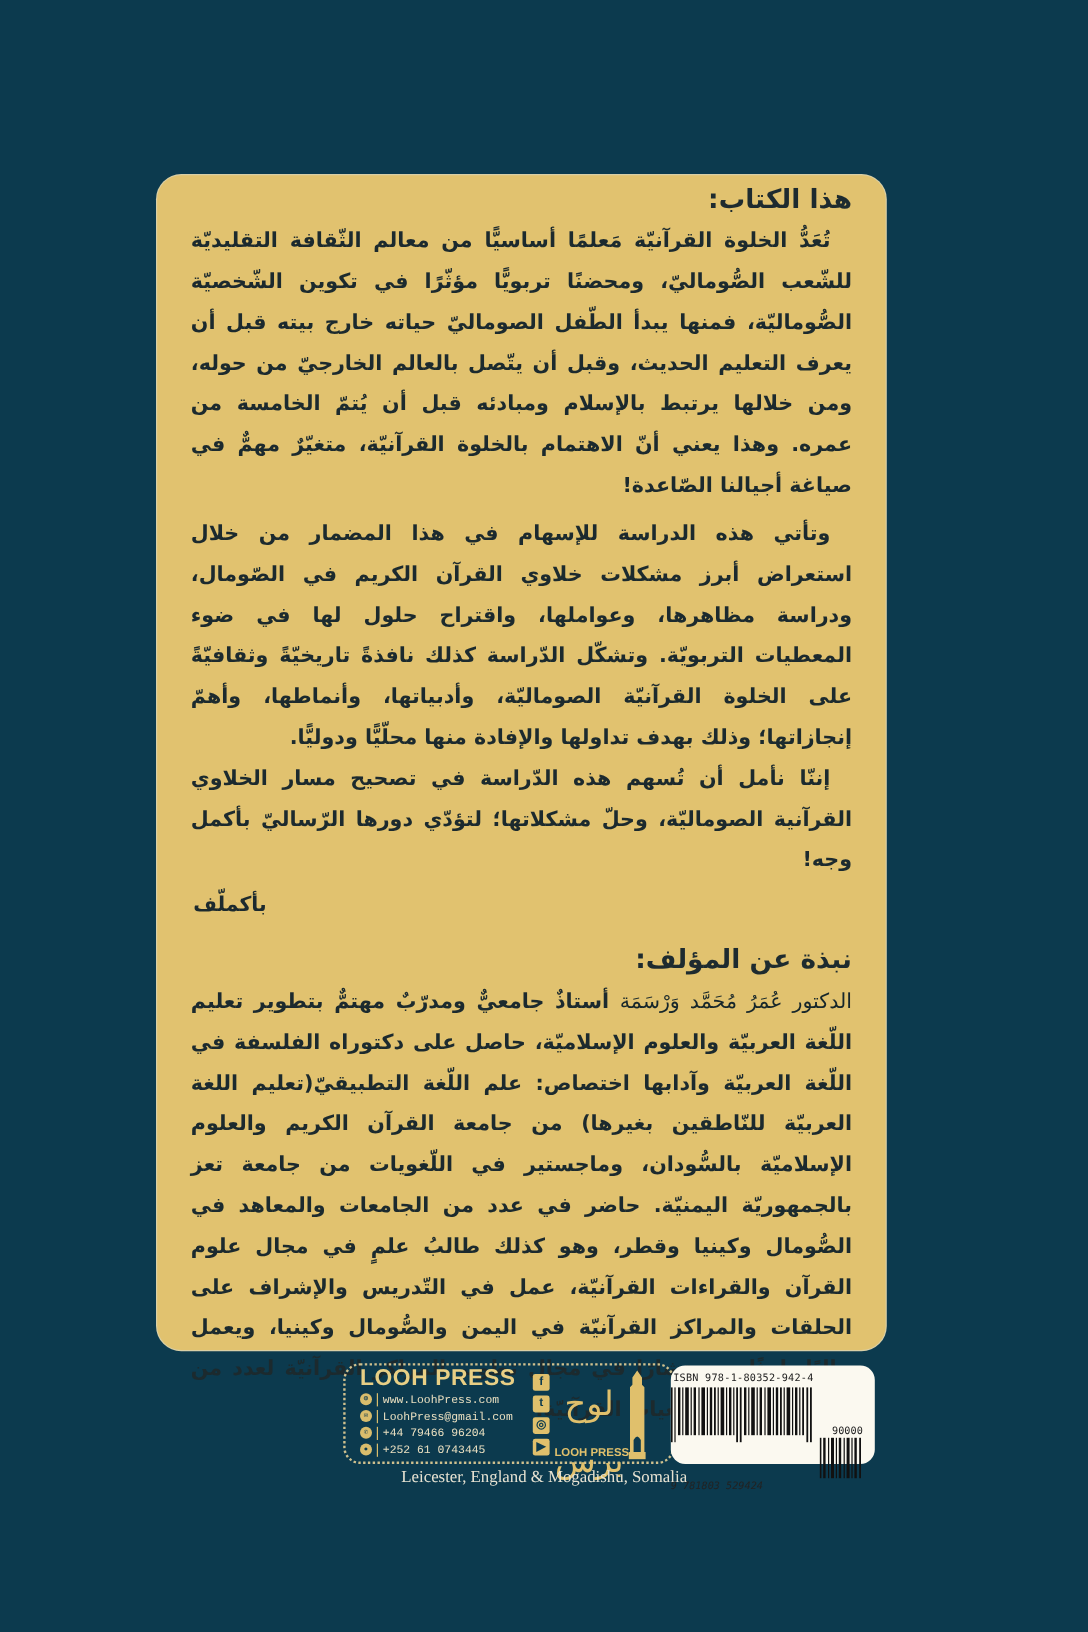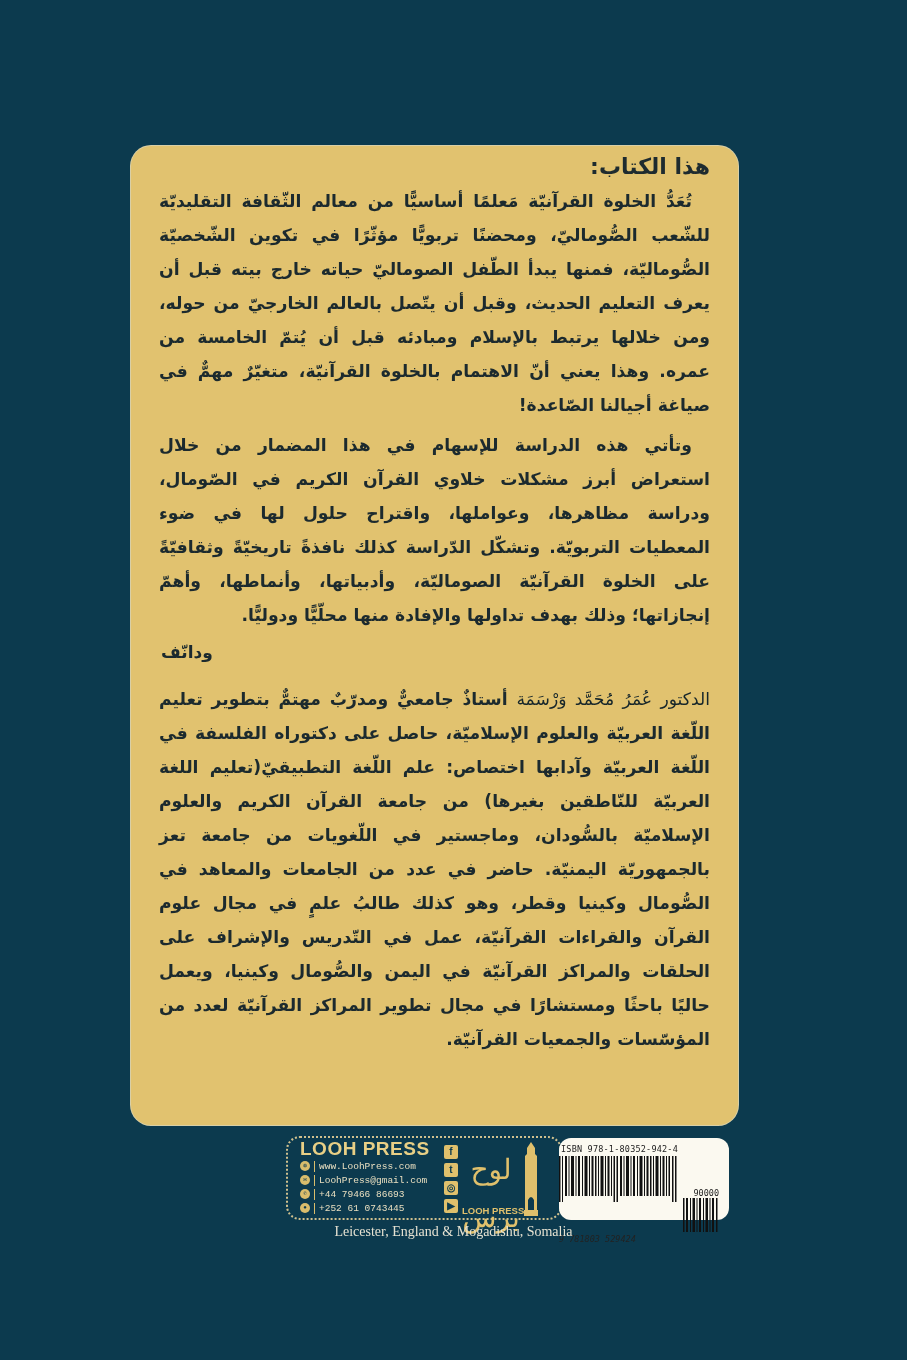--- a/index.html
+++ b/index.html
@@ -139,43 +139,45 @@
     }
   </style>
 </head>
 <body>
 
 <div class="panel">
   <h2 class="heading">هذا الكتاب:</h2>
   <p class="para"><span class="indent"></span><span>تُعَدُّ الخلوة القرآنيّة مَعلمًا أساسيًّا من معالم الثّقافة التقليديّة للشّعب الصُّوماليّ، ومحضنًا تربويًّا مؤثّرًا في تكوين الشّخصيّة الصُّوماليّة، فمنها يبدأ الطّفل الصوماليّ حياته خارج بيته قبل أن يعرف التعليم الحديث، وقبل أن يتّصل بالعالم الخارجيّ من حوله، ومن خلالها يرتبط بالإسلام ومبادئه قبل أن يُتمّ الخامسة من عمره. وهذا يعني أنّ الاهتمام بالخلوة القرآنيّة، متغيّرٌ مهمٌّ في صياغة أجيالنا الصّاعدة!</span></p>
   <div class="gap"></div>
   <p class="para"><span class="indent"></span><span>وتأتي هذه الدراسة للإسهام في هذا المضمار من خلال استعراض أبرز مشكلات خلاوي القرآن الكريم في الصّومال، ودراسة مظاهرها، وعواملها، واقتراح حلول لها في ضوء المعطيات التربويّة. وتشكّل الدّراسة كذلك نافذةً تاريخيّةً وثقافيّةً على الخلوة القرآنيّة الصوماليّة، وأدبياتها، وأنماطها، وأهمّ إنجازاتها؛ وذلك بهدف تداولها والإفادة منها محلّيًّا ودوليًّا.</span></p>
-  <p class="signature">ودانّف</p>
-
+  <p class="para"><span class="indent"></span><span>إننّا نأمل أن تُسهم هذه الدّراسة في تصحيح مسار الخلاوي القرآنية الصوماليّة، وحلّ مشكلاتها؛ لتؤدّي دورها الرّساليّ بأكمل وجه!</span></p>
+  <p class="signature">بأكملّف</p>
+
+  <h2 class="heading">نبذة عن المؤلف:</h2>
   <p class="para"><span class="name-bold">الدكتور عُمَرُ مُحَمَّد وَرْسَمَة</span><span> أستاذٌ جامعيٌّ ومدرّبٌ مهتمٌّ بتطوير تعليم اللّغة العربيّة والعلوم الإسلاميّة،  حاصل على دكتوراه الفلسفة في اللّغة العربيّة وآدابها اختصاص: علم اللّغة التطبيقيّ(تعليم اللغة العربيّة للنّاطقين بغيرها) من جامعة القرآن الكريم والعلوم الإسلاميّة بالسُّودان، وماجستير في اللّغويات من جامعة تعز بالجمهوريّة اليمنيّة. حاضر في عدد من الجامعات والمعاهد في الصُّومال وكينيا وقطر، وهو كذلك طالبُ علمٍ في مجال علوم القرآن والقراءات القرآنيّة، عمل في التّدريس والإشراف على الحلقات والمراكز القرآنيّة في اليمن والصُّومال وكينيا، ويعمل حاليًا باحثًا ومستشارًا في مجال تطوير المراكز القرآنيّة لعدد من المؤسّسات والجمعيات القرآنيّة.</span></p>
 </div>
 
 <div class="pub-box"></div>
 <div class="pub-name">LOOH PRESS</div>
 
 <div class="contact-list">
   <div class="contact-row">
     <span class="contact-dot">◍</span>
     <span class="contact-sep"></span>
     <span>www.LoohPress.com</span>
   </div>
   <div class="contact-row">
     <span class="contact-dot">✉</span>
     <span class="contact-sep"></span>
     <span>LoohPress@gmail.com</span>
   </div>
   <div class="contact-row">
     <span class="contact-dot">✆</span>
     <span class="contact-sep"></span>
-    <span>+44 79466 86693</span>
+    <span>+44 79466 96204</span>
   </div>
   <div class="contact-row">
     <span class="contact-dot">●</span>
     <span class="contact-sep"></span>
     <span>+252 61 0743445</span>
   </div>
 </div>
 
 <div class="social-col">
   <div class="social-icon">f</div>

